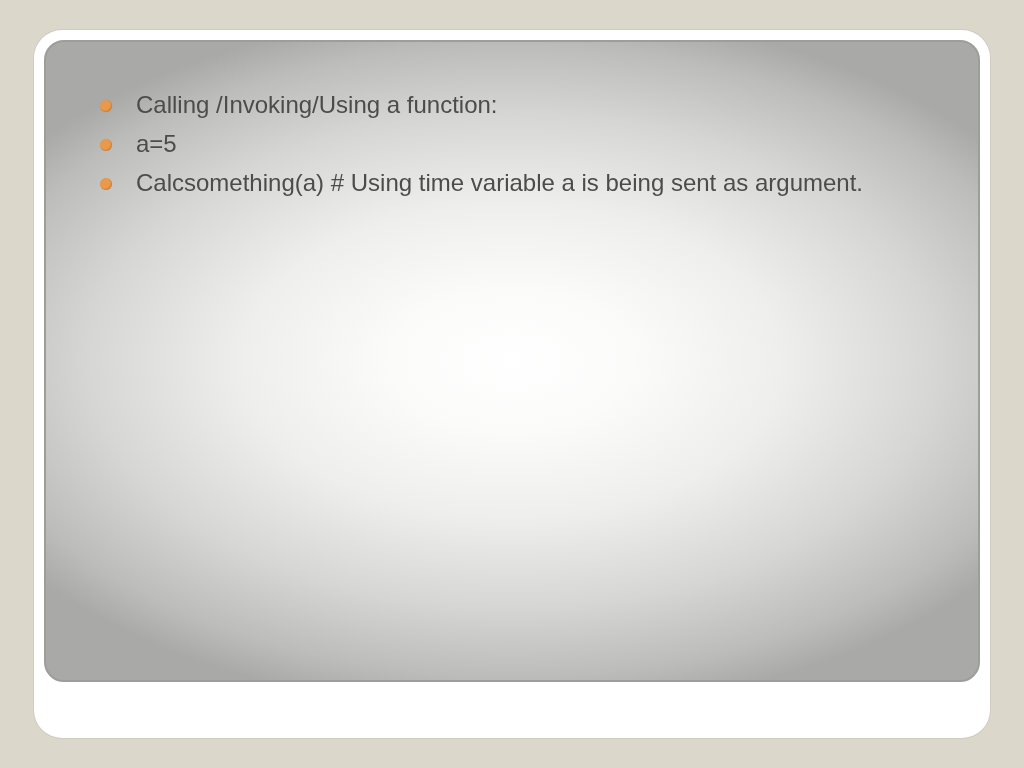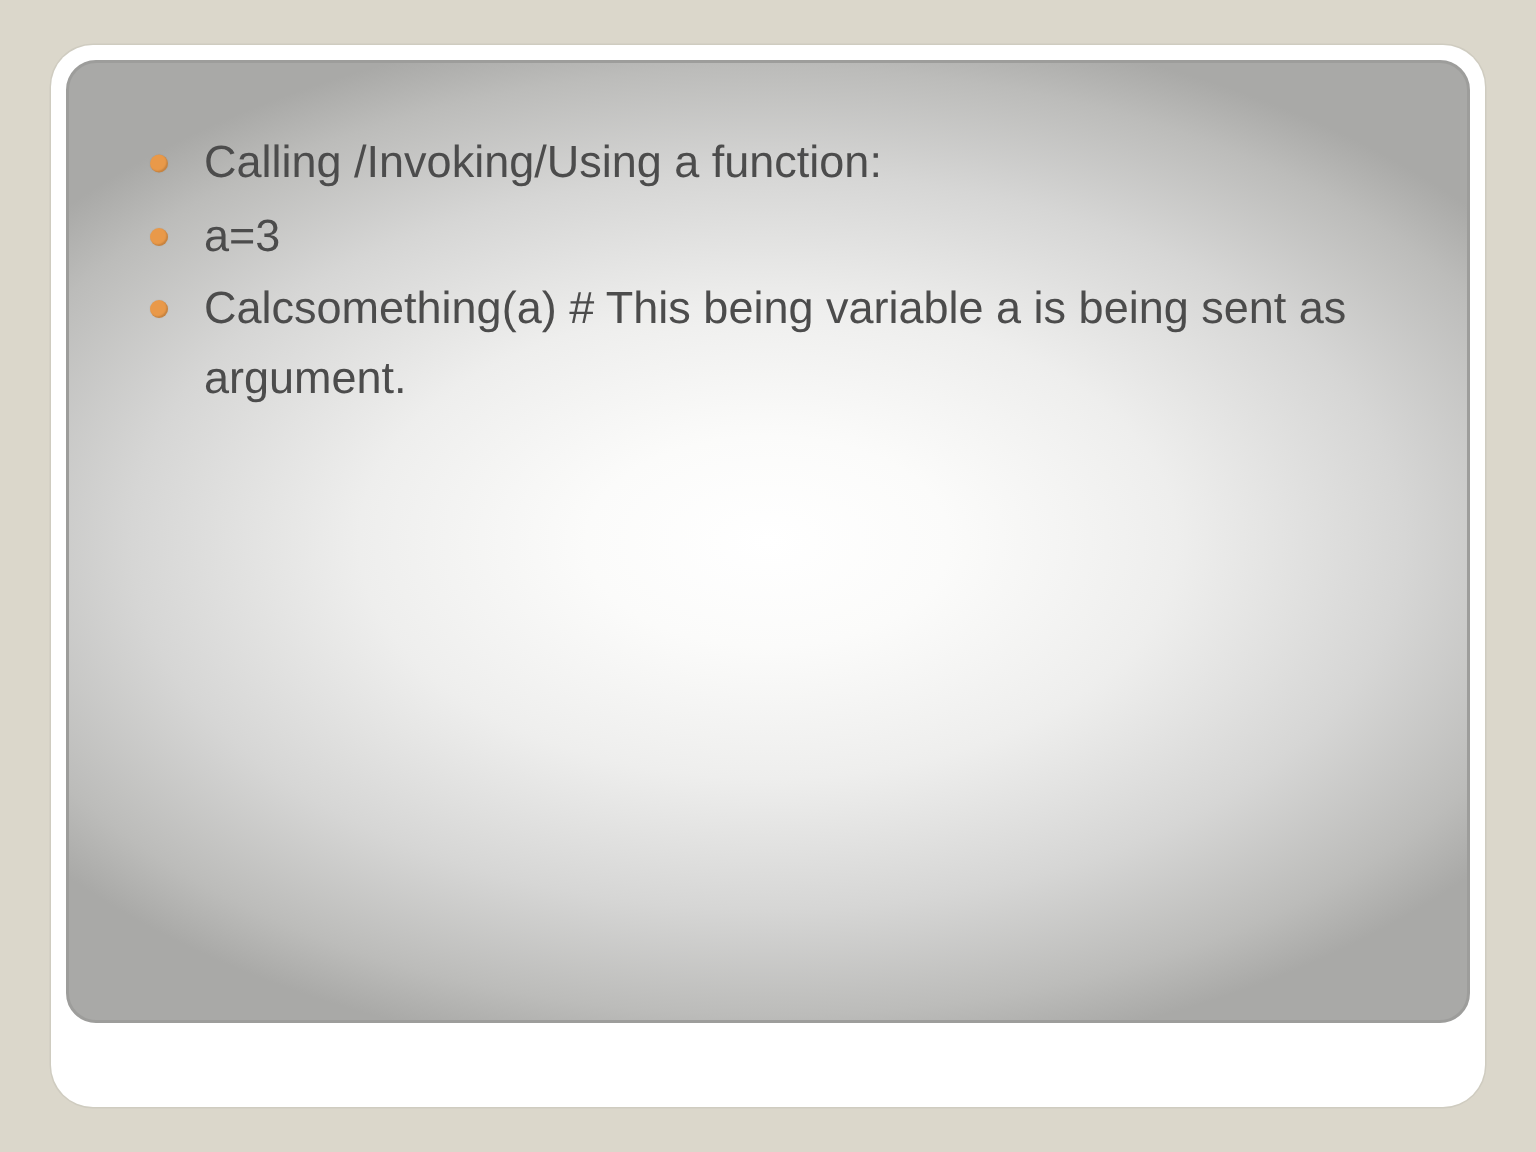--- a/index.html
+++ b/index.html
@@ -36,21 +36,21 @@
         #bcbcba 90%,
         #a9a9a7 100%);
       border: 2px solid #9d9d9b;
       padding: 44px 44px 44px 60px;
     }
     ul.content {
       list-style: none;
     }
     ul.content > li {
       position: relative;
-      font-size: 30px;
+      font-size: 24px;
       line-height: 1.55;
       color: #4c4c4c;
       padding-left: 30px;
       margin-bottom: 2px;
     }
     ul.content > li::before {
       content: "";
       position: absolute;
       left: -6px;
       top: 0.58em;
@@ -61,17 +61,17 @@
       box-shadow: inset -1px -1px 1px rgba(0,0,0,0.15), 0 0 1px rgba(0,0,0,0.1);
     }
   </style>
 </head>
 <body>
 
 <div class="outer-card">
   <div class="inner-card">
     <ul class="content">
       <li>Calling /Invoking/Using a function:</li>
-      <li>a=3</li>
-      <li>Calcsomething(a)    # This being variable a is being sent as argument.</li>
+      <li>a=5</li>
+      <li>Calcsomething(a)    # Using time variable a is being sent as argument.</li>
     </ul>
   </div>
 </div>
 
 </body></html>

